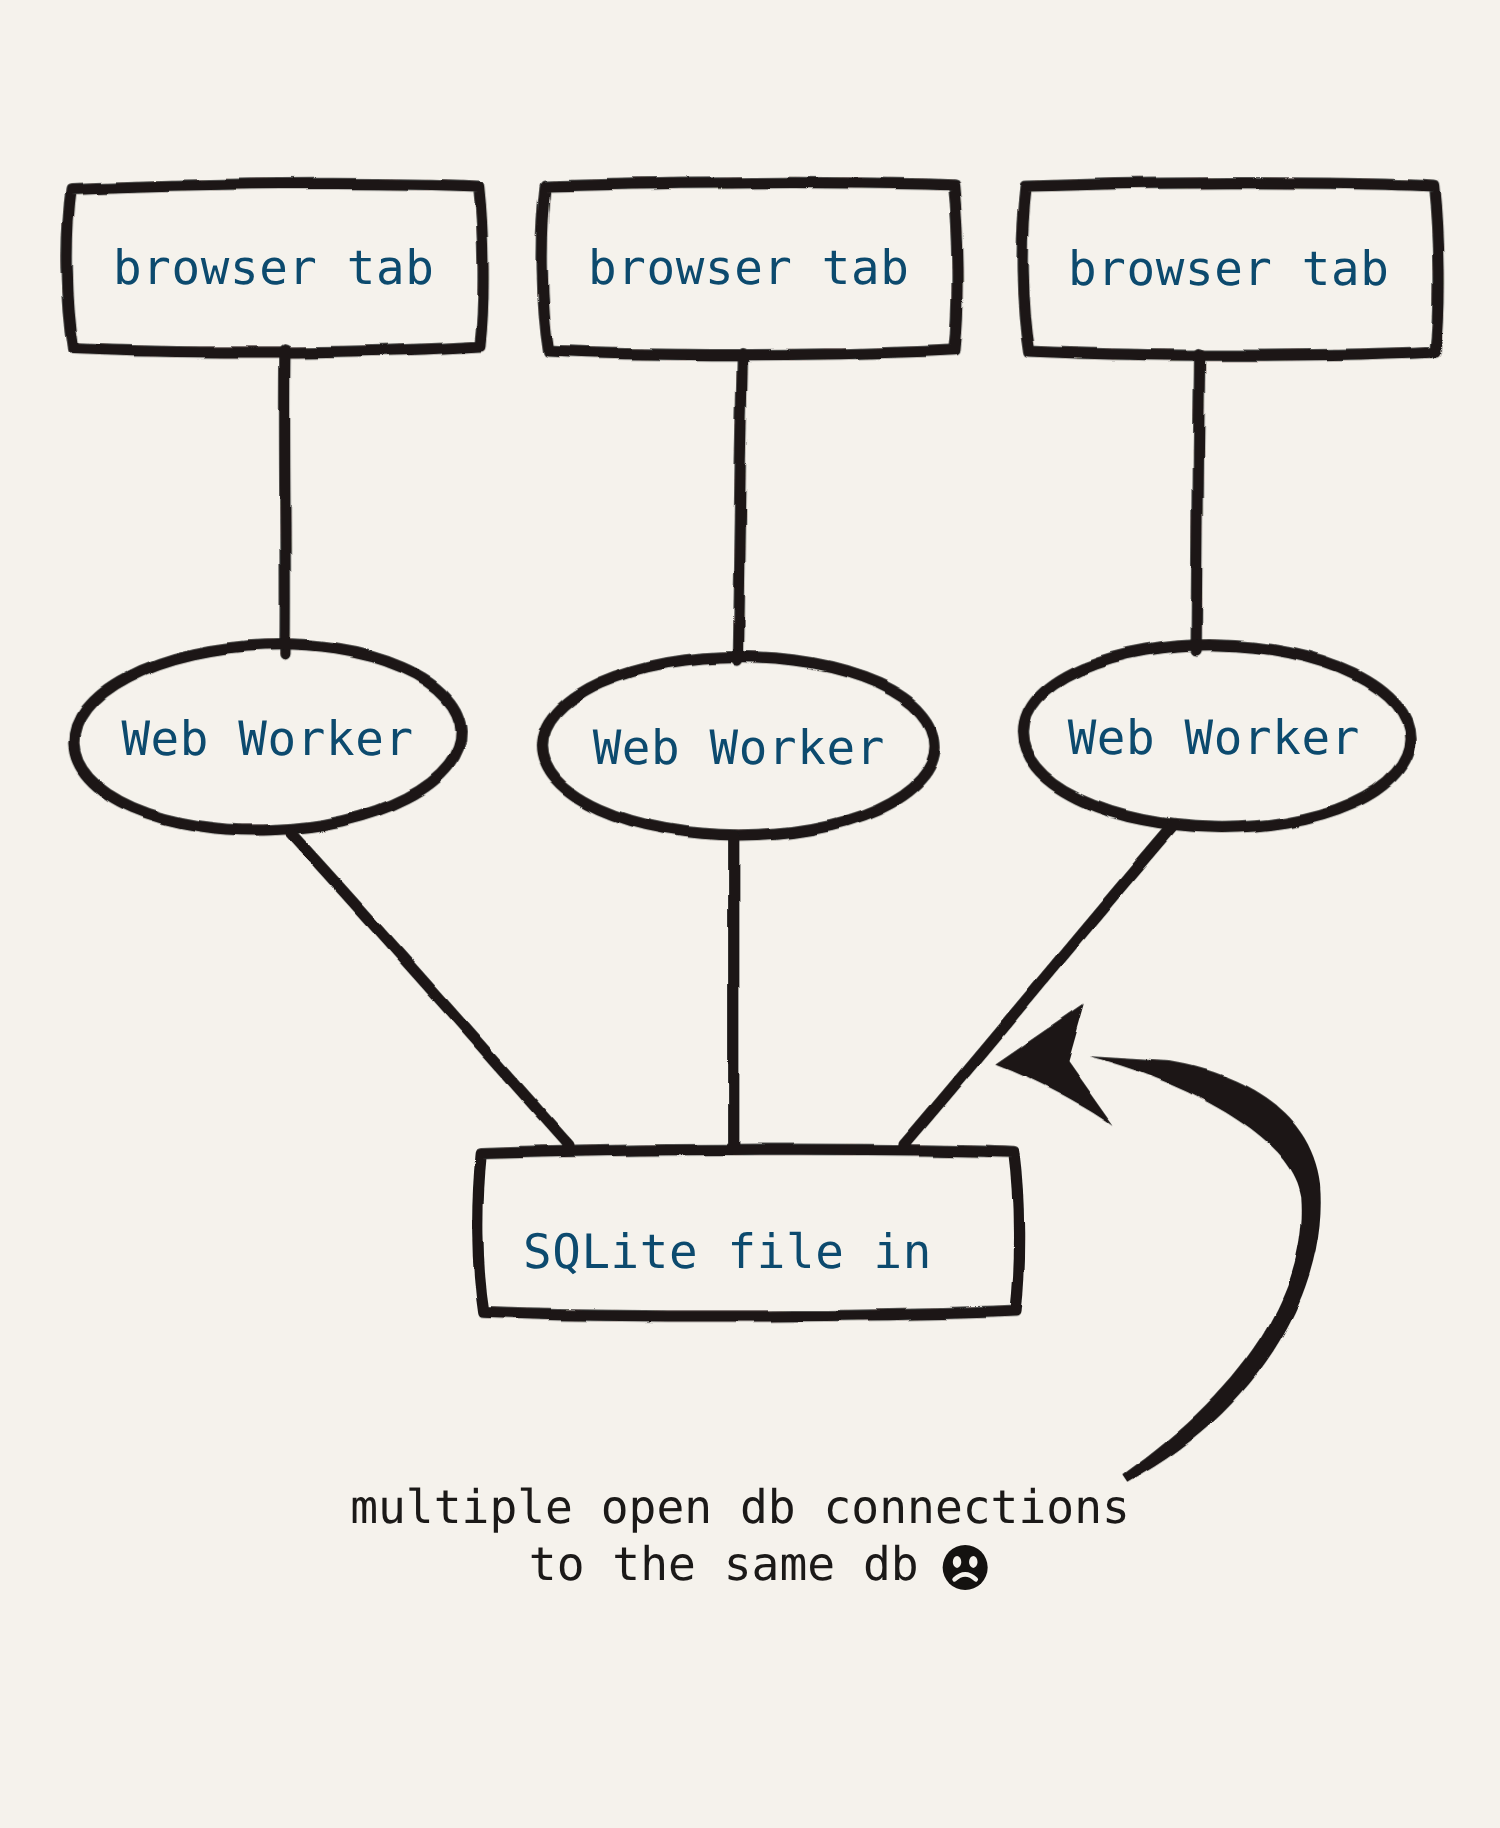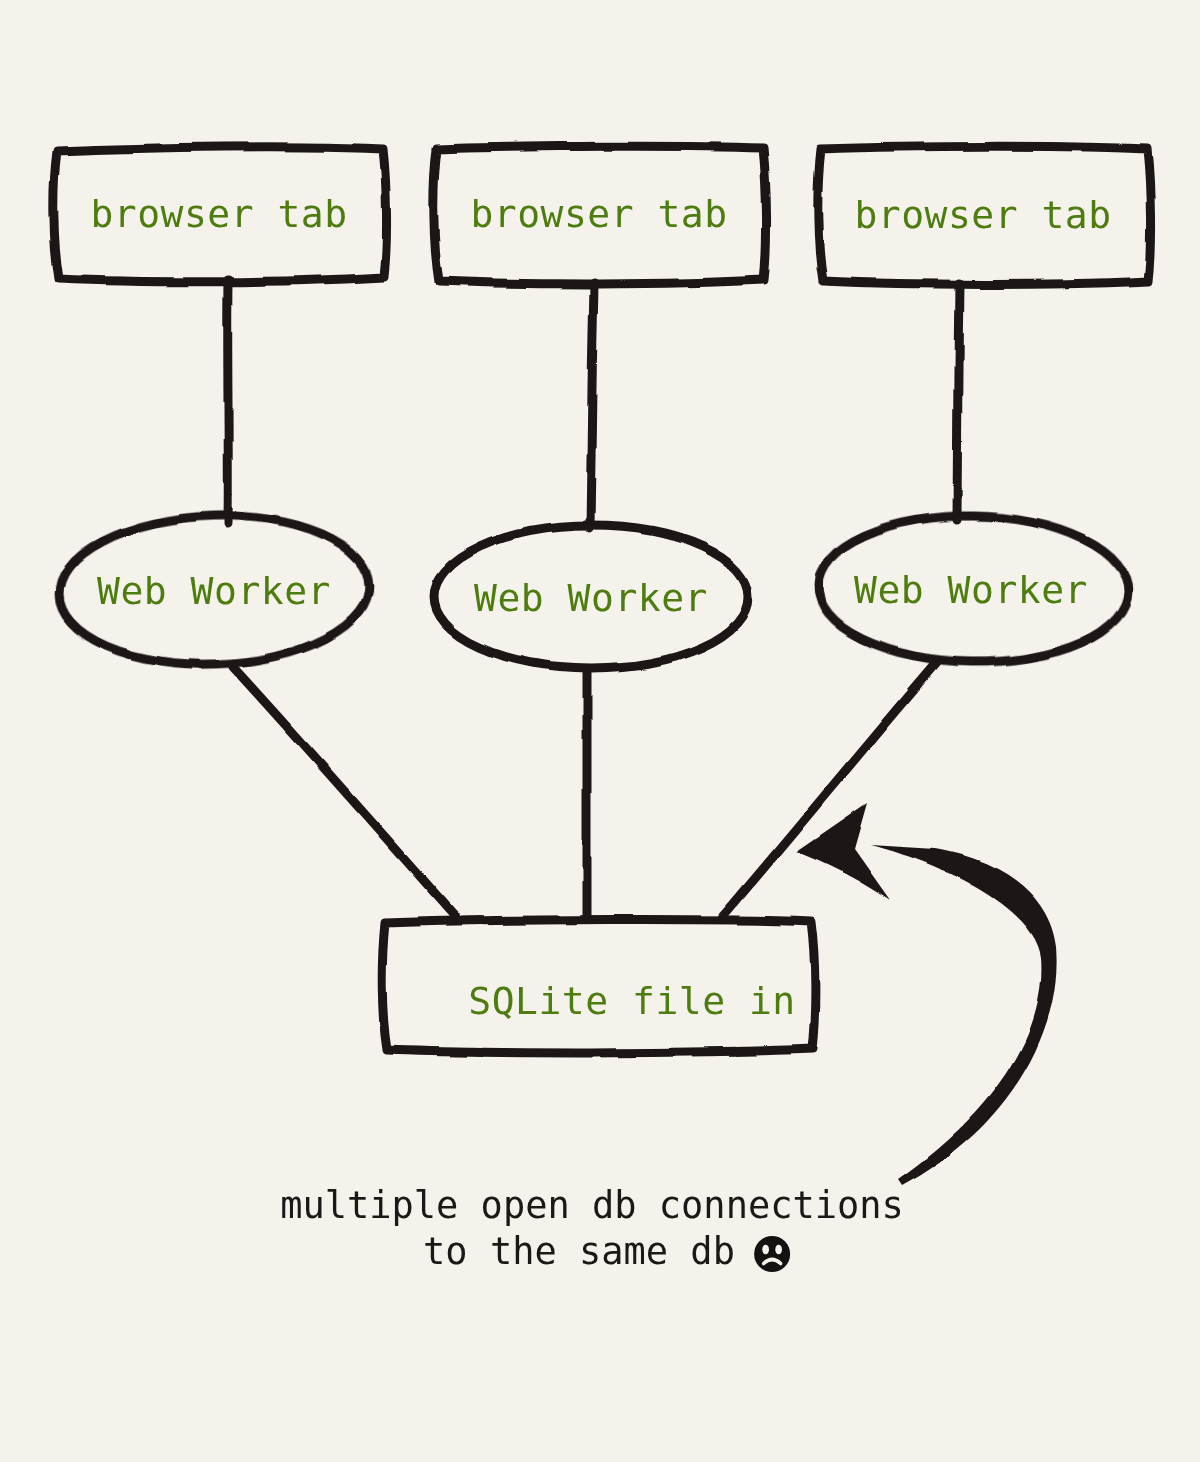--- a/index.html
+++ b/index.html
@@ -18,21 +18,21 @@
   svg.strokes {
     position: absolute; inset: 0;
     width: 1200px; height: 1462px;
   }
   .label {
     position: absolute;
     transform: translate(-50%, -50%);
     white-space: nowrap;
     font-size: 38px;
     letter-spacing: 0.5px;
-    color: #4d7c0f;
+    color: #0c4a6e;
     text-align: right;
   }
   .label.two-line { line-height: 44px; }
   .caption {
     position: absolute;
     left: 592px; top: 1229px;
     transform: translate(-50%, -50%);
     text-align: center;
     font-size: 37px;
     line-height: 46px;
@@ -86,21 +86,21 @@
   </svg>
 
   <div class="label" style="left:219px; top:214px;">browser tab</div>
   <div class="label" style="left:599px; top:214px;">browser tab</div>
   <div class="label" style="left:983px; top:215px;">browser tab</div>
 
   <div class="label" style="left:214px; top:591px;">Web Worker</div>
   <div class="label" style="left:591px; top:598px;">Web Worker</div>
   <div class="label" style="left:971px; top:590px;">Web Worker</div>
 
-  <div class="label two-line" style="left:632px; top:1001px;">
+  <div class="label two-line" style="left:582px; top:1001px;">
     <div>SQLite file in</div>
   </div>
 
   <div class="caption">
     <div>multiple open db connections</div>
     <div class="caption-line2">
       <span>to the same db</span>
       <span>
         <svg class="emoji-svg" width="38" height="38" viewBox="0 0 38 38">
           <circle cx="19" cy="19" r="18" fill="#141210"></circle>

